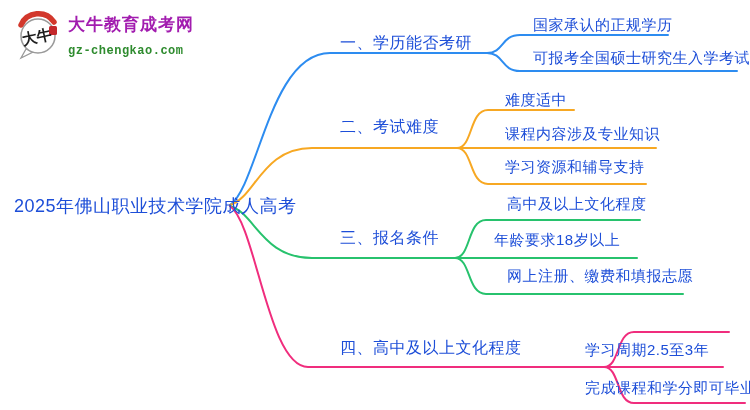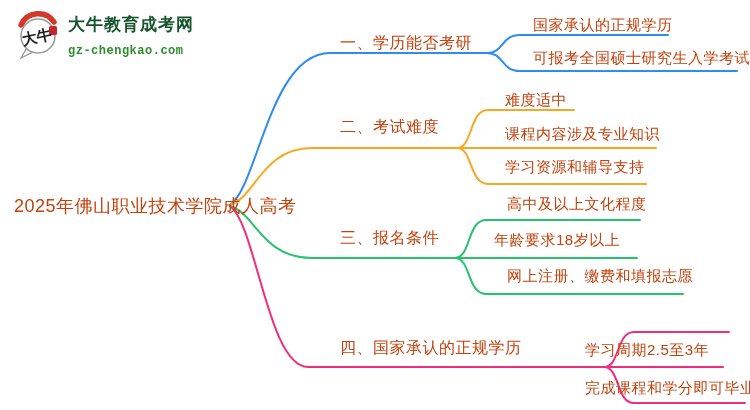--- a/index.html
+++ b/index.html
@@ -1,29 +1,29 @@
 <!DOCTYPE html>
 <html><head>
 <meta charset="utf-8">
 <style>
   html,body{margin:0;padding:0;background:#fff;}
   #stage{
     position:relative;width:750px;height:410px;background:#ffffff;
     overflow:hidden;font-family:"Liberation Sans","DejaVu Sans",sans-serif;
   }
   #edges{position:absolute;left:0;top:0;width:750px;height:410px;}
-  .node{position:absolute;color:#c2410c;white-space:nowrap;line-height:1.15;}
+  .node{position:absolute;color:#1d4ed8;white-space:nowrap;line-height:1.15;}
   .central{font-size:18px;font-weight:500;letter-spacing:.5px;}
   .branch-label{font-size:16px;letter-spacing:.5px;}
   .leaf{font-size:15px;letter-spacing:.5px;}
   
   .logo{position:absolute;left:16px;top:10px;display:flex;align-items:flex-start;}
   .logo-icon{width:46px;height:50px;}
   .logo-text{margin-left:6px;padding-top:6px;}
-  .logo-title{color:#14532d;font-weight:bold;font-size:17px;letter-spacing:1px;line-height:1.1;}
+  .logo-title{color:#a21caf;font-weight:bold;font-size:17px;letter-spacing:1px;line-height:1.1;}
   .logo-sub{color:#2e8b2e;font-weight:bold;font-size:12px;letter-spacing:.5px;margin-top:9px;font-family:Liberation Mono, monospace;}
 </style>
 </head>
 <body>
 
 <div id="stage">
 
   <svg id="edges" viewBox="0 0 750 410" fill="none" stroke-width="2" stroke-linecap="round" stroke-linejoin="round">
 
     <path d="M230 205 C258 186 270 53 330 53 L487 53" stroke="#2d8cf0"></path>
@@ -58,21 +58,21 @@
       <div class="logo-title">大牛教育成考网</div>
       <div class="logo-sub">gz-chengkao.com</div>
     </div>
   </div>
 
   <div class="node central" style="left:14px;top:196px;">2025年佛山职业技术学院成人高考</div>
 
   <div class="node branch-label" style="left:340px;top:34px;">一、学历能否考研</div>
   <div class="node branch-label" style="left:340px;top:118px;">二、考试难度</div>
   <div class="node branch-label" style="left:340px;top:229px;">三、报名条件</div>
-  <div class="node branch-label" style="left:340px;top:339px;">四、国家承认的正规学历</div>
+  <div class="node branch-label" style="left:340px;top:339px;">四、高中及以上文化程度</div>
 
   <div class="node leaf" style="left:533px;top:16px;">国家承认的正规学历</div>
   <div class="node leaf" style="left:533px;top:49px;">可报考全国硕士研究生入学考试</div>
 
   <div class="node leaf" style="left:505px;top:91px;">难度适中</div>
   <div class="node leaf" style="left:505px;top:125px;">课程内容涉及专业知识</div>
   <div class="node leaf" style="left:505px;top:158px;">学习资源和辅导支持</div>
 
   <div class="node leaf" style="left:507px;top:195px;">高中及以上文化程度</div>
   <div class="node leaf" style="left:494px;top:231px;">年龄要求18岁以上</div>

